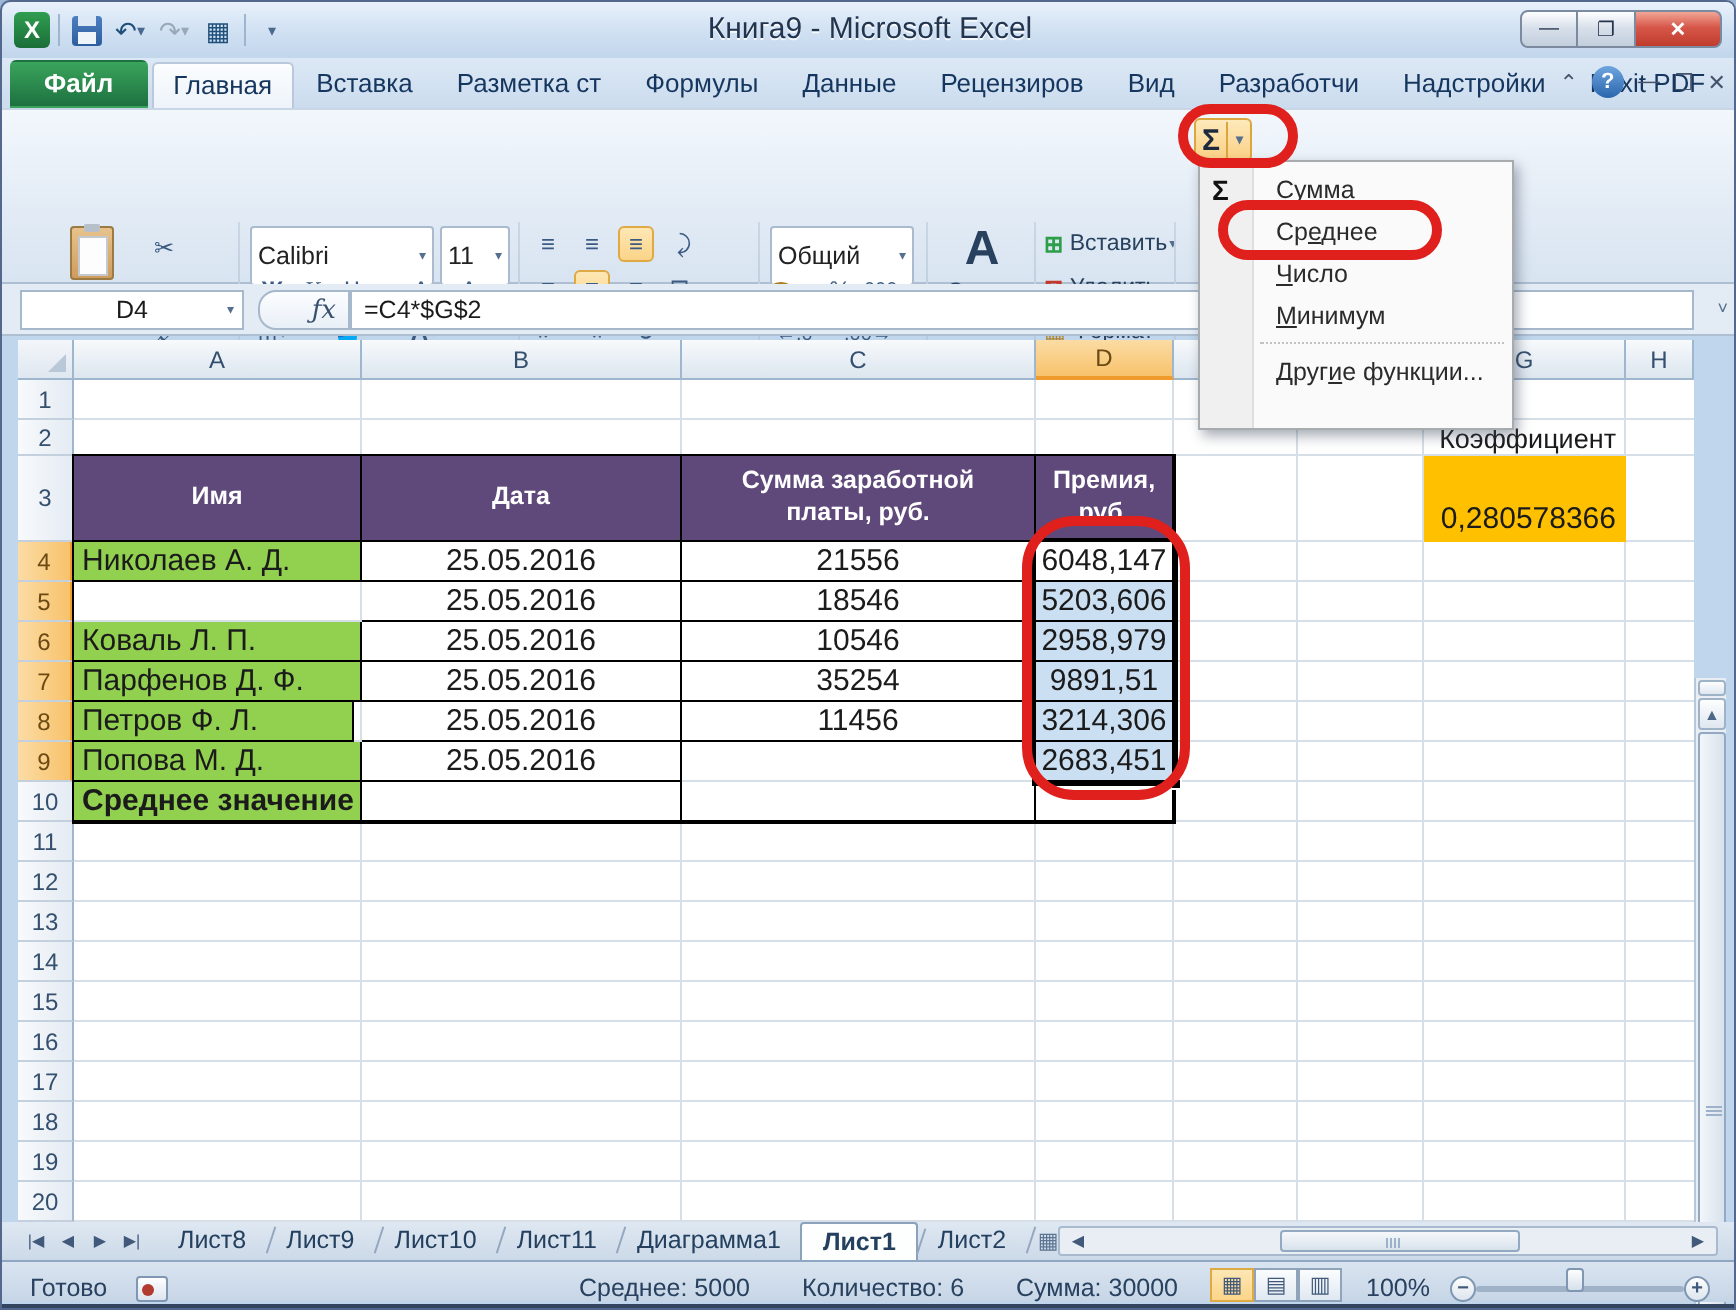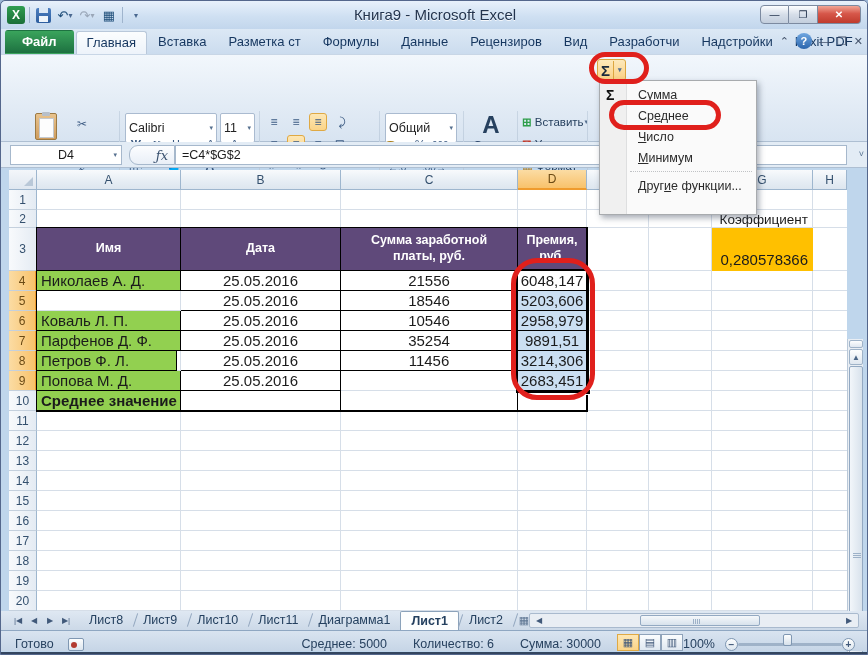--- a/index.html
+++ b/index.html
@@ -500,21 +500,21 @@
     <span style="margin-left:14px">Готово</span>
     <span class="macroicon"></span>
     <span style="margin-left:auto">Среднее: 5000</span>
     <span class="agg">Количество: 6</span>
     <span class="agg">Сумма: 30000</span>
     <span style="display:flex;margin-left:16px">
       <span class="viewbtn on">▦</span>
       <span class="viewbtn">▤</span>
       <span class="viewbtn">▥</span>
     </span>
-    <span style="">100%</span>
+    <span style="margin-left:12px">100%</span>
     <span class="zoomslider">
       <span class="zs-btn">−</span>
       <span class="zs-line"></span>
       <span class="zs-thumb"></span>
       <span class="zs-btn">+</span>
     </span>
     <span style="width:14px"></span>
   </div>
   <div class="bottomedge"></div>
 

